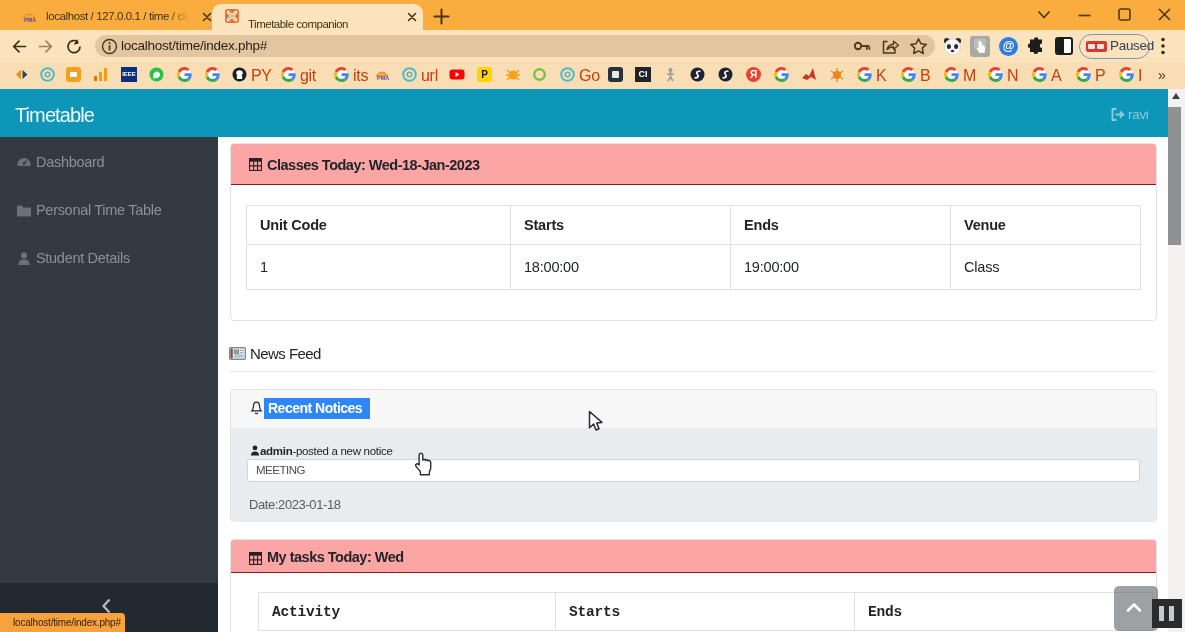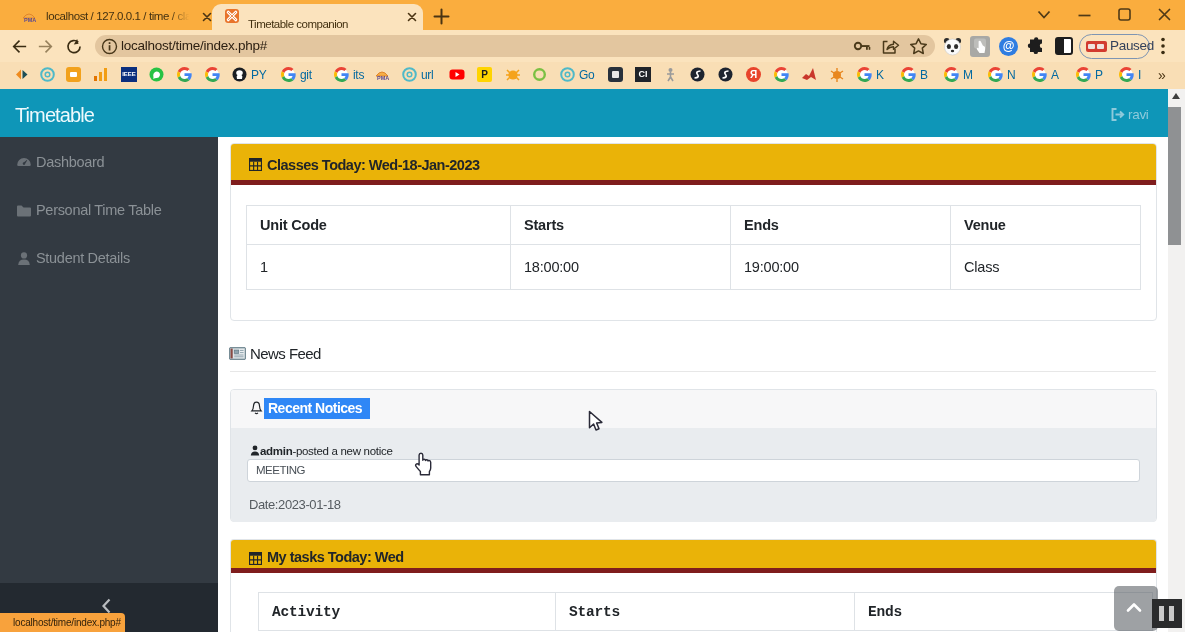--- a/index.html
+++ b/index.html
@@ -10,34 +10,34 @@
 
 
 #tabstrip { position:absolute; left:0; top:0; width:1185px; height:30px; background:#FAAD3E; }
 #toolbar  { position:absolute; left:0; top:30px; width:1185px; height:32px; background:#FBE3BD; }
 #bookbar  { position:absolute; left:0; top:62px; width:1185px; height:28px; background:#F9DEB5; }
 .tab { position:absolute; top:4px; height:26px; font-size:12px; color:#433111; }
 .tabtitle { position:absolute; top:6px; white-space:nowrap; overflow:hidden; font-size:11.5px; letter-spacing:-0.3px; }
 .tabx { position:absolute; top:6px; width:14px; height:14px; }
 #omnibox { position:absolute; left:95px; top:5px; width:840px; height:22px; background:#E3C69F; border-radius:11px; }
 #urltext { position:absolute; left:26px; top:3px; font-size:13.5px; letter-spacing:-0.25px; color:#2d2013; }
-.bm { position:absolute; top:6px; height:15px; font-size:12px; letter-spacing:-0.3px; color:#0369a1; line-height:15px; }
+.bm { position:absolute; top:6px; height:15px; font-size:16px; letter-spacing:-0.3px; color:#c2410c; line-height:15px; }
 .fv { position:absolute; top:5px; width:16px; height:15px; }
 
 
 #topnav { position:absolute; left:0; top:89px; width:1168px; height:48px; background:#0E96B8; }
 #brand { position:absolute; left:15px; top:15px; font-size:20px; letter-spacing:-0.9px; color:#eefafd; }
 #sidebar { position:absolute; left:0; top:137px; width:218px; height:495px; background:#333A42; }
 .snav { position:absolute; left:0; width:218px; height:48px; color:#8B9196; font-size:14.5px; letter-spacing:-0.3px; }
 .snav .ic { position:absolute; left:16px; top:16px; width:16px; height:16px; }
 .snav .tx { position:absolute; left:36px; top:15px; }
 #sfoot { position:absolute; left:0; top:446px; width:218px; height:49px; background:#232930; }
 
 .card { position:absolute; left:230px; width:927px; background:#fff; border:1px solid #e0e4e8; border-radius:4px; }
-.chead { position:relative; background:#eab308; border-bottom:5px solid #7f1d1d; border-radius:3px 3px 0 0; font-weight:bold; font-size:15px; letter-spacing:-0.35px; color:#212529; }
+.chead { position:relative; background:#fca5a5; border-bottom:1px solid #7f1d1d; border-radius:3px 3px 0 0; font-weight:bold; font-size:15px; letter-spacing:-0.35px; color:#212529; }
 table.bt { border-collapse:collapse; position:absolute; table-layout:fixed; }
 table.bt th, table.bt td { border:1px solid #dee2e6; font-size:14.5px; letter-spacing:-0.2px; color:#212529; text-align:left; vertical-align:middle; padding:0 0 0 13px; font-weight:normal; }
 table.bt th { font-weight:bold; }
 
 
 #scroll { position:absolute; left:1168px; top:89px; width:17px; height:543px; background:#F2F1F0; }
 #sthumb { position:absolute; left:0; top:18px; width:13px; height:138px; background:#8F9193; }
 #sarrow { position:absolute; left:4px; top:4px; width:0; height:0; border-left:4.5px solid transparent; border-right:4.5px solid transparent; border-bottom:6.5px solid #3e3e3e; }
 
 #scrolltop { position:absolute; left:1114px; top:586px; width:44px; height:45px; background:rgba(78,84,90,0.55); border-radius:5px; }

